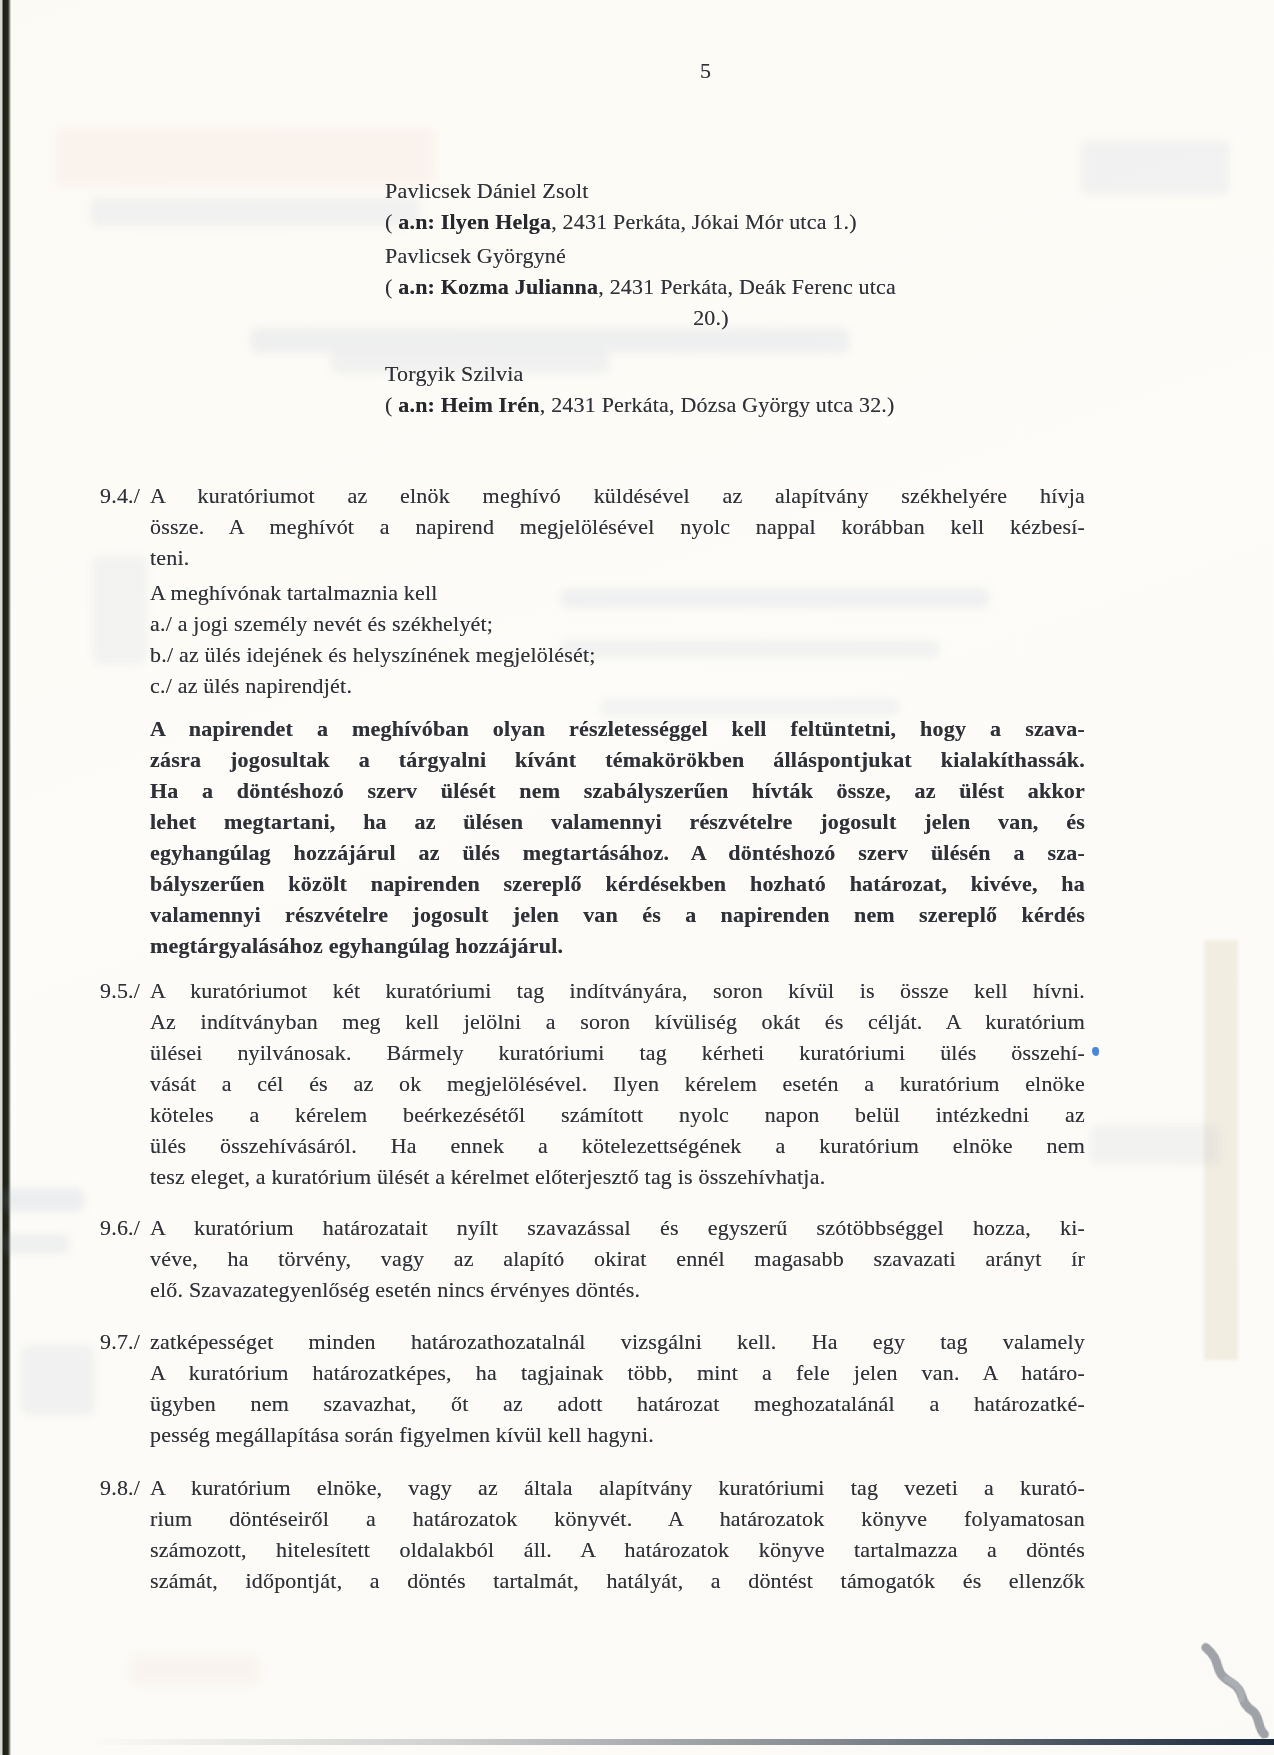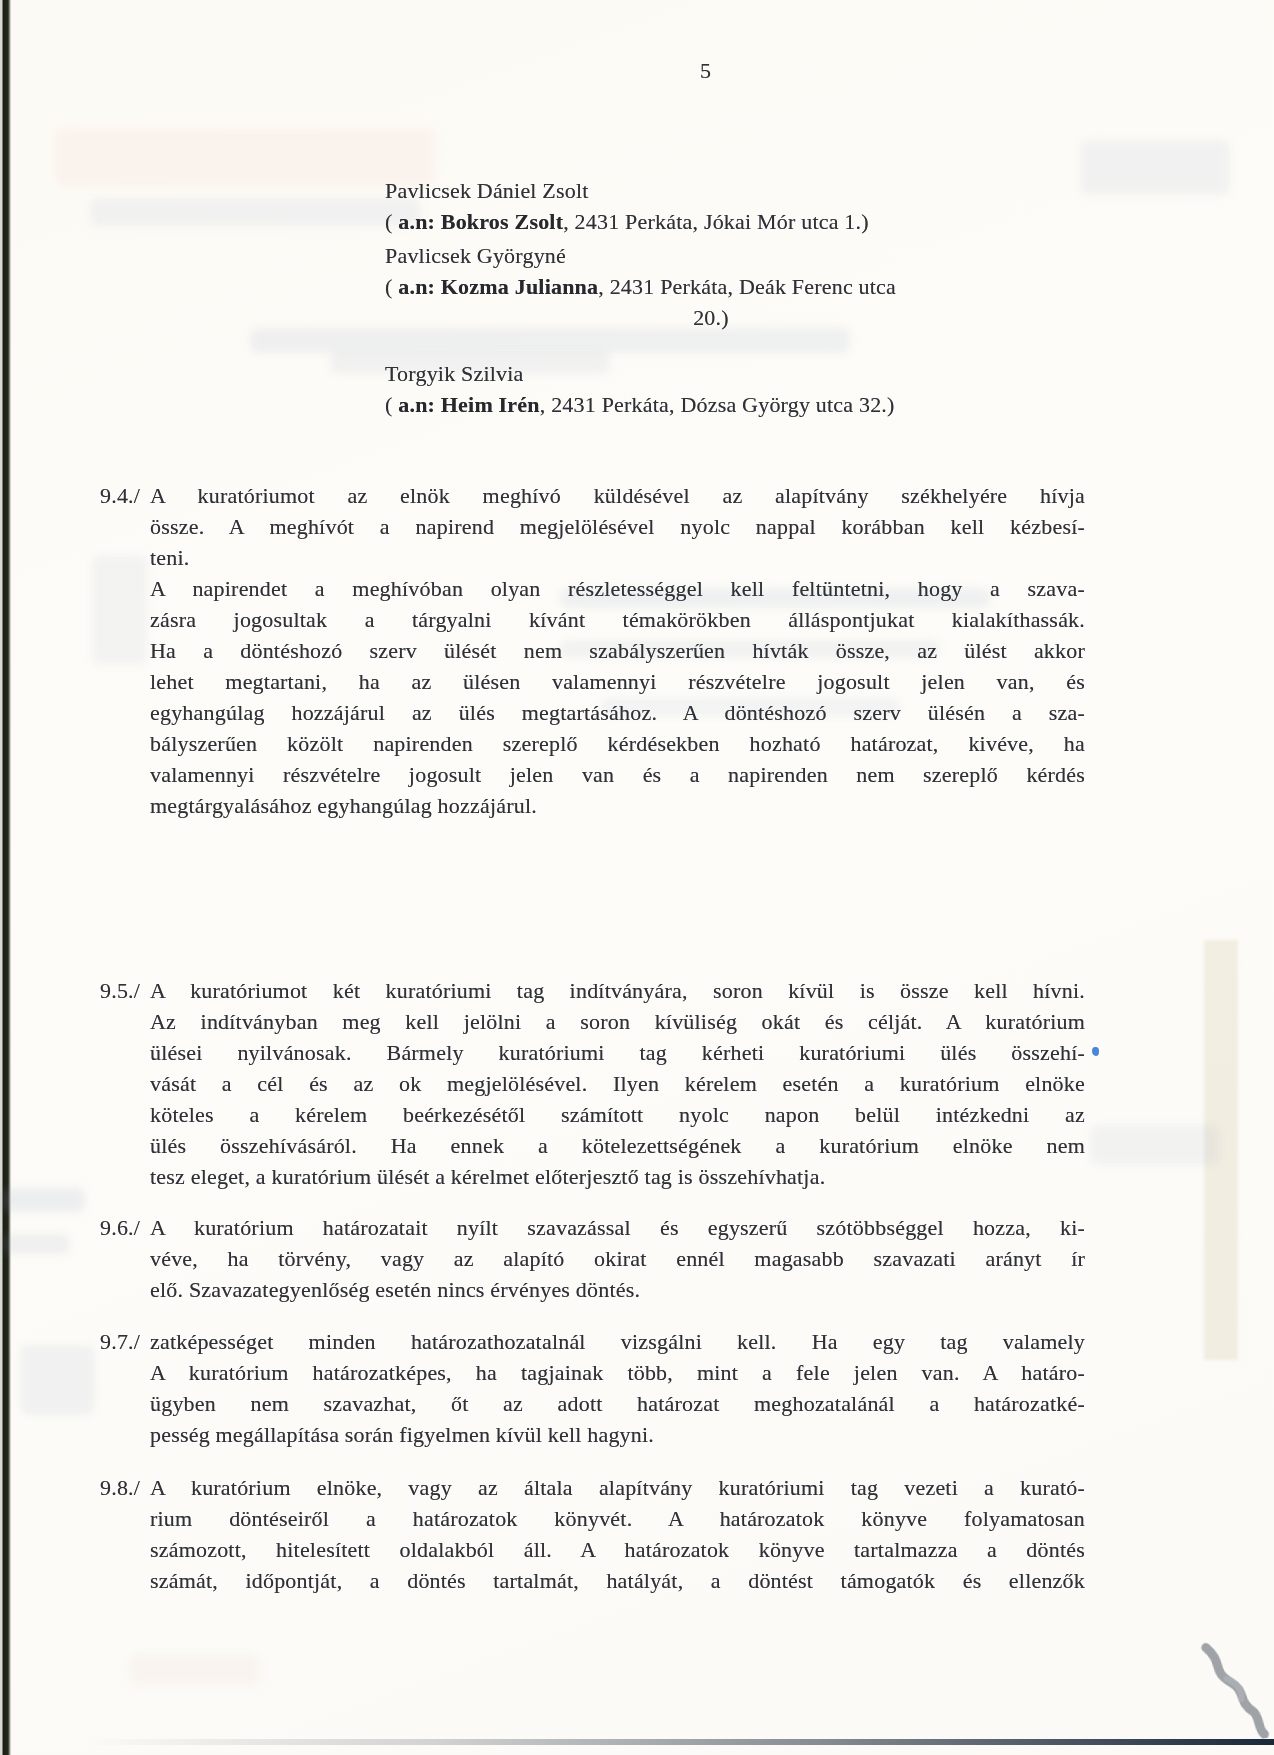--- a/index.html
+++ b/index.html
@@ -57,21 +57,21 @@
   .member { position: absolute; left: 385px; width: 640px; line-height: 31px; }
   .member-detail2 { padding-left: 12px; text-align: center; }
   .bold { font-weight: bold; color: #26282e; }
   .section {
     position: absolute; left: 100px; width: 985px; line-height: 31px;
   }
   .sec-num { position: absolute; left: 0; top: 0; }
   .sec-body { margin-left: 50px; width: 935px; }
   .tline { line-height: 31px; white-space: normal; }
   .just { text-align: justify; text-align-last: justify; text-justify: inter-word; }
-  .gap-top { margin-top: 0; }
+  .gap-top { margin-top: 12px; font-weight: bold; }
   .gap-top-sm { margin-top: 4px; }
 </style>
 </head>
 <body>
 
 <div class="page">
 
   <div class="edge-left"></div>
   <div class="shadow-bottom"></div>
   <div class="beige-band"></div>
@@ -89,21 +89,21 @@
   <div class="bleed" style="left:0px;top:1188px;width:85px;height:24px;background:rgba(140,155,185,0.14);"></div>
   <div class="bleed" style="left:0px;top:1234px;width:70px;height:20px;background:rgba(140,155,185,0.12);"></div>
   <div class="bleed" style="left:20px;top:1345px;width:75px;height:70px;background:rgba(150,165,190,0.11);"></div>
   <div class="bleed" style="left:1090px;top:1125px;width:130px;height:40px;background:rgba(160,170,195,0.10);"></div>
   <div class="bleed" style="left:130px;top:1655px;width:130px;height:30px;background:rgba(230,195,185,0.12);"></div>
 
   <div class="page-number">5</div>
 
   <div class="member" style="top:175px">
     <div>Pavlicsek Dániel Zsolt</div>
-    <div><span>( </span><span class="bold">a.n: Bokros Zsolt</span><span>, 2431 Perkáta, Jókai Mór utca 1.)</span></div>
+    <div><span>( </span><span class="bold">a.n: Ilyen Helga</span><span>, 2431 Perkáta, Jókai Mór utca 1.)</span></div>
     <div class="member-detail2"></div>
   </div>
 
   <div class="member" style="top:240px">
     <div>Pavlicsek Györgyné</div>
     <div><span>( </span><span class="bold">a.n: Kozma Julianna</span><span>, 2431 Perkáta, Deák Ferenc utca</span></div>
     <div class="member-detail2">20.)</div>
   </div>
 
   <div class="member" style="top:358px">
@@ -112,20 +112,26 @@
     <div class="member-detail2"></div>
   </div>
 
   <div class="section" style="top:480px">
     <span class="sec-num">9.4./</span>
     <div class="sec-body">
       <div class="para">
           <div class="tline just">A kuratóriumot az elnök meghívó küldésével az alapítvány székhelyére hívja</div>
           <div class="tline just">össze. A meghívót a napirend megjelölésével nyolc nappal korábban kell kézbesí-</div>
           <div class="tline">teni.</div>
+        </div>
+      <div class="para gap-top-sm">
+          <div class="tline">A meghívónak tartalmaznia kell</div>
+          <div class="tline">a./ a jogi személy nevét és székhelyét;</div>
+          <div class="tline">b./ az ülés idejének és helyszínének megjelölését;</div>
+          <div class="tline">c./ az ülés napirendjét.</div>
         </div>
       <div class="para gap-top">
           <div class="tline just">A napirendet a meghívóban olyan részletességgel kell feltüntetni, hogy a szava-</div>
           <div class="tline just">zásra jogosultak a tárgyalni kívánt témakörökben álláspontjukat kialakíthassák.</div>
           <div class="tline just">Ha a döntéshozó szerv ülését nem szabályszerűen hívták össze, az ülést akkor</div>
           <div class="tline just">lehet megtartani, ha az ülésen valamennyi részvételre jogosult jelen van, és</div>
           <div class="tline just">egyhangúlag hozzájárul az ülés megtartásához. A döntéshozó szerv ülésén a sza-</div>
           <div class="tline just">bályszerűen közölt napirenden szereplő kérdésekben hozható határozat, kivéve, ha</div>
           <div class="tline just">valamennyi részvételre jogosult jelen van és a napirenden nem szereplő kérdés</div>
           <div class="tline">megtárgyalásához egyhangúlag hozzájárul.</div>

